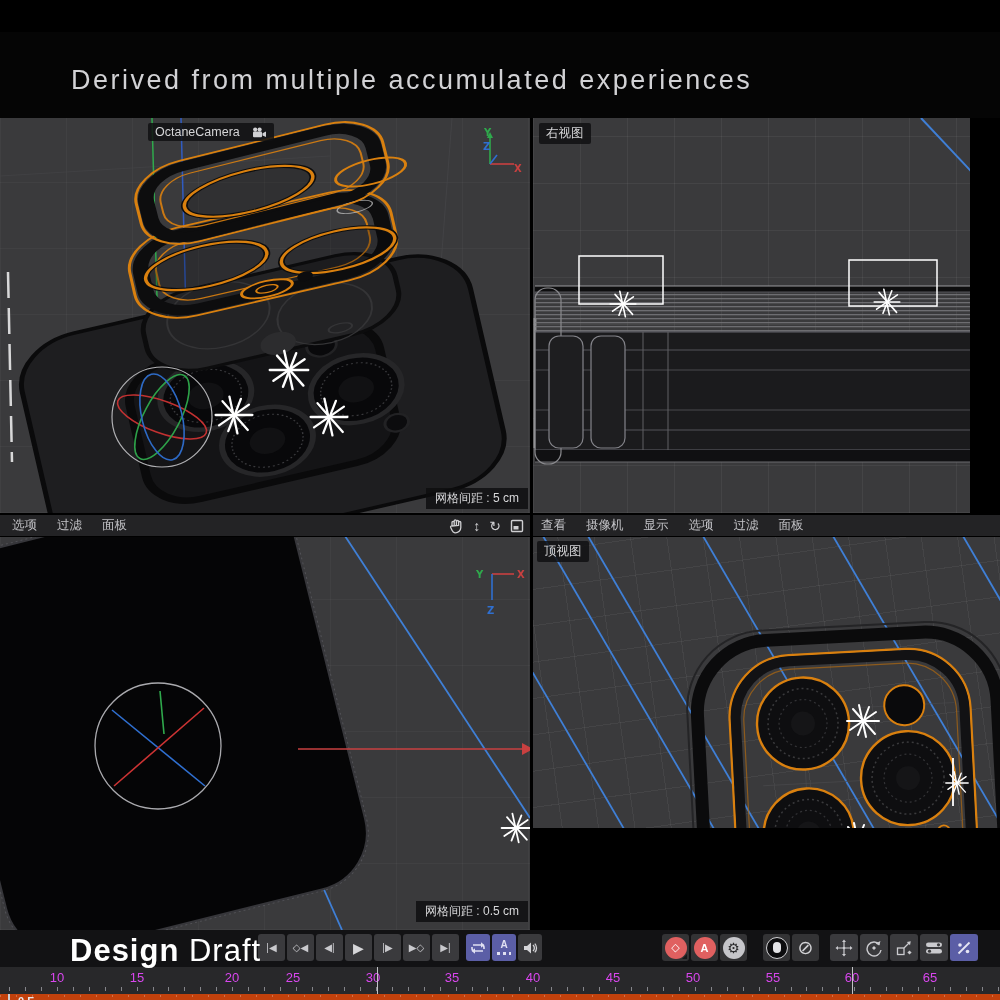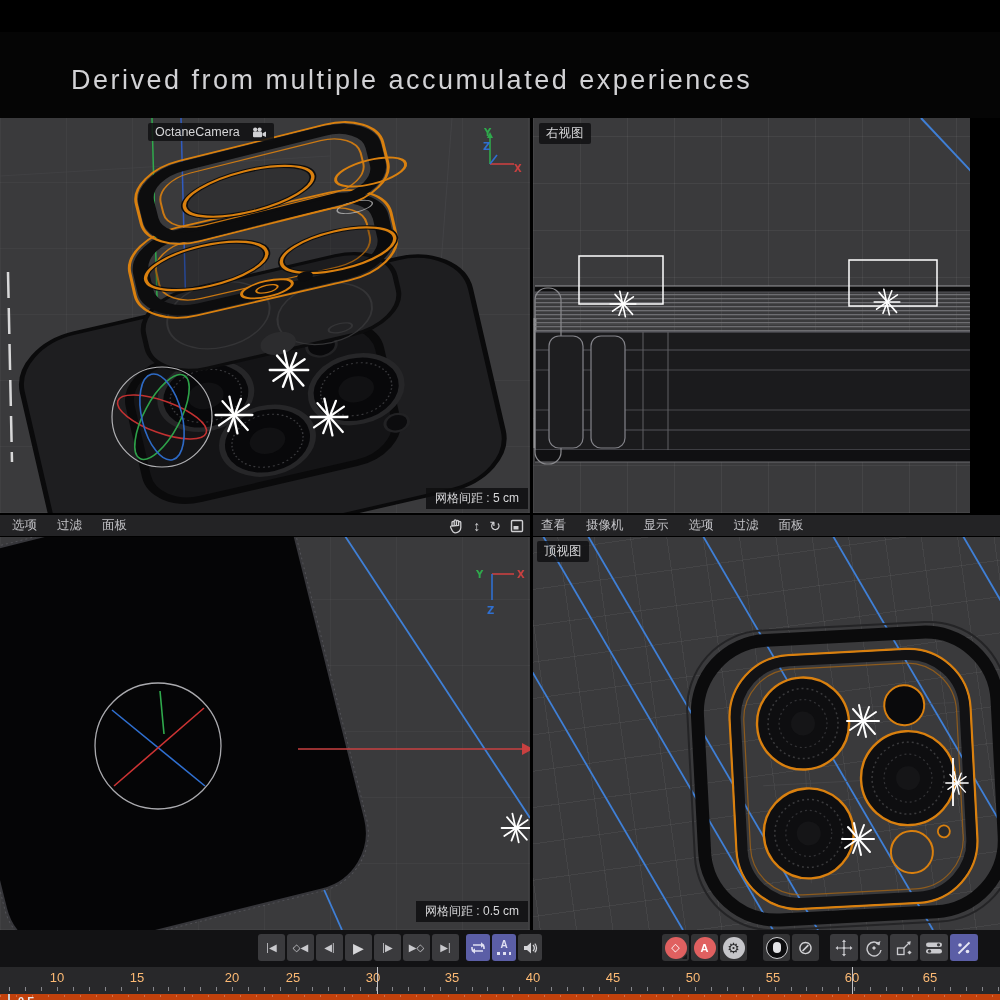--- a/index.html
+++ b/index.html
@@ -16,21 +16,21 @@
   .vp{position:absolute;background:#3a3a3c;overflow:hidden;}
   .vp-tl{left:0;top:86px;width:530px;height:395px;
      background-image:repeating-linear-gradient(0deg,rgba(255,255,255,.032) 0 1px,transparent 1px 66px),
                       repeating-linear-gradient(90deg,rgba(255,255,255,.032) 0 1px,transparent 1px 66px);}
   .vp-tr{left:533px;top:86px;width:437px;height:395px;
      background-image:repeating-linear-gradient(0deg,rgba(255,255,255,.05) 0 1px,transparent 1px 47px),
                       repeating-linear-gradient(90deg,rgba(255,255,255,.05) 0 1px,transparent 1px 47px);}
   .vp-bl{left:0;top:504px;width:530px;height:394px;
      background-image:repeating-linear-gradient(0deg,rgba(255,255,255,.032) 0 1px,transparent 1px 66px),
                       repeating-linear-gradient(90deg,rgba(255,255,255,.032) 0 1px,transparent 1px 66px);}
-  .vp-br{left:533px;top:504px;width:467px;height:394px;}
+  .vp-br{left:533px;top:504px;width:467px;height:292px;}
   .grid-rot{position:absolute;left:-90px;top:-90px;width:660px;height:580px;transform:rotate(-8deg);
      background-image:repeating-linear-gradient(0deg,rgba(255,255,255,.05) 0 1px,transparent 1px 36px),
                       repeating-linear-gradient(90deg,rgba(255,255,255,.05) 0 1px,transparent 1px 36px);}
   .vp svg.canvas{position:absolute;left:0;top:0;}
 
   .chip{position:absolute;background:rgba(16,16,18,.85);color:#d4d4d6;font-size:12.5px;
         padding:2px 7px;border-radius:2px;display:flex;align-items:center;gap:12px;z-index:6;}
   .gridchip{position:absolute;background:rgba(12,12,14,.8);color:#d8d8da;font-size:12px;
         padding:2px 9px;z-index:6;}
   .cn-watermark{position:absolute;left:250px;top:26px;font-size:31px;letter-spacing:5px;
@@ -68,21 +68,21 @@
   .circ.red{background:#e06060;color:#fff;font-size:11px;font-weight:bold;}
   .circ.light{background:#c6c6ca;color:#2b2b2d;font-size:14px;}
   .circ.solo1{background:#0d0d0f;border:1.5px solid #d2d2d5;box-sizing:border-box;}
   .circ.solo2{color:#d2d2d5;font-size:19px;}
   .mouse{width:8px;height:11px;background:#e4e4e7;border-radius:4px;display:block;}
   .corner:after{content:"";position:absolute;right:2px;bottom:2px;border-left:5px solid transparent;
         border-bottom:5px solid #18181a;}
 
   
   .ruler{position:absolute;left:0;top:935px;width:1000px;height:27px;background:#28282a;}
-  .rnum{position:absolute;top:3px;width:24px;text-align:center;color:#fdba74;font-size:13px;}
+  .rnum{position:absolute;top:3px;width:24px;text-align:center;color:#d946ef;font-size:13px;}
   .rticks{position:absolute;left:0;right:0;bottom:3px;height:4px;
         background:repeating-linear-gradient(90deg,#85858a 0 1px,transparent 1px 15.95px);
         background-position-x:9px;}
   .rmarker{position:absolute;top:0;width:1px;height:27px;background:#c2c2c6;}
   .rangebar{position:absolute;left:0;top:962px;width:1000px;height:15px;background:#c2410c;}
   .rangebar:before{content:"";position:absolute;left:0;right:0;top:1px;height:2px;
         background:repeating-linear-gradient(90deg,rgba(255,255,255,.25) 0 1px,transparent 1px 16px);}
   .range-start{position:absolute;left:18px;top:1px;color:#e8e8ea;font-size:11px;font-weight:bold;}
   .range-tick{position:absolute;left:8px;top:0;width:2px;height:15px;background:#cfcfd2;}
 
@@ -473,14 +473,17 @@
     <div class="rticks"></div>
     <div class="rmarker" style="left:377px"></div>
     <div class="rmarker" style="left:852px"></div>
   </div>
 
   <div class="rangebar">
     <div class="range-tick"></div>
     <span class="range-start">0 F</span>
   </div>
 
+  <div class="draft-overlay">
+    <span class="b">Design</span><span> Draft</span>
+  </div>
 
 </div>
 
 </body></html>

